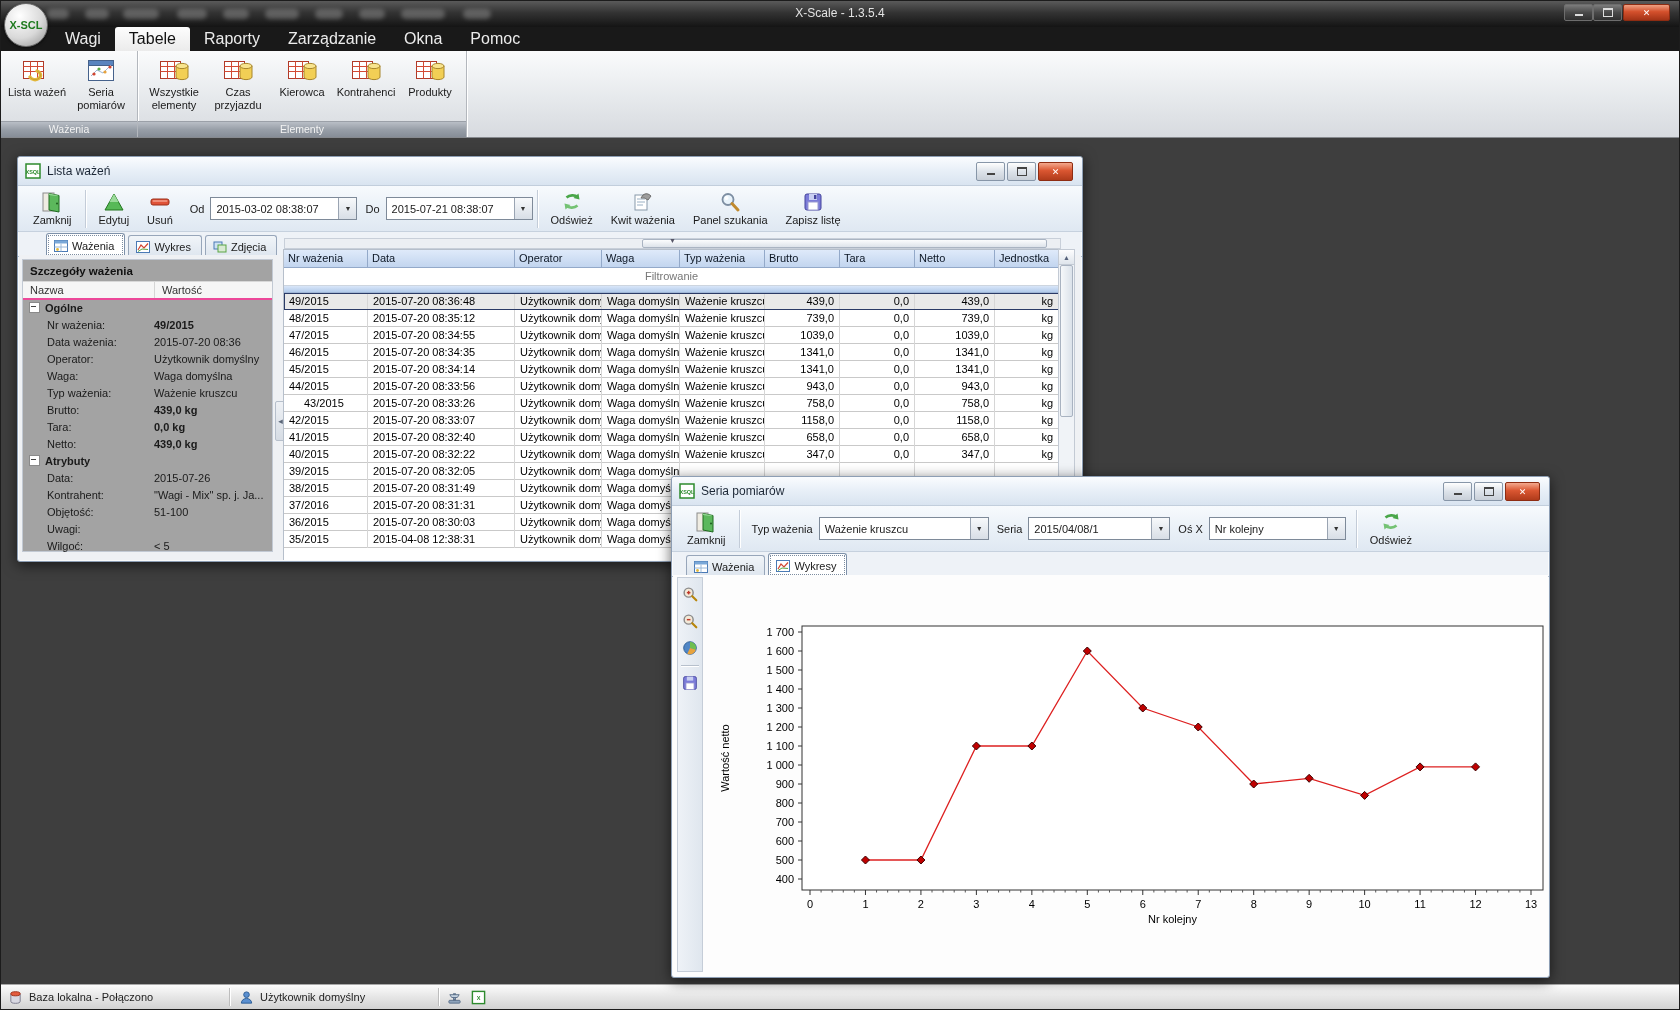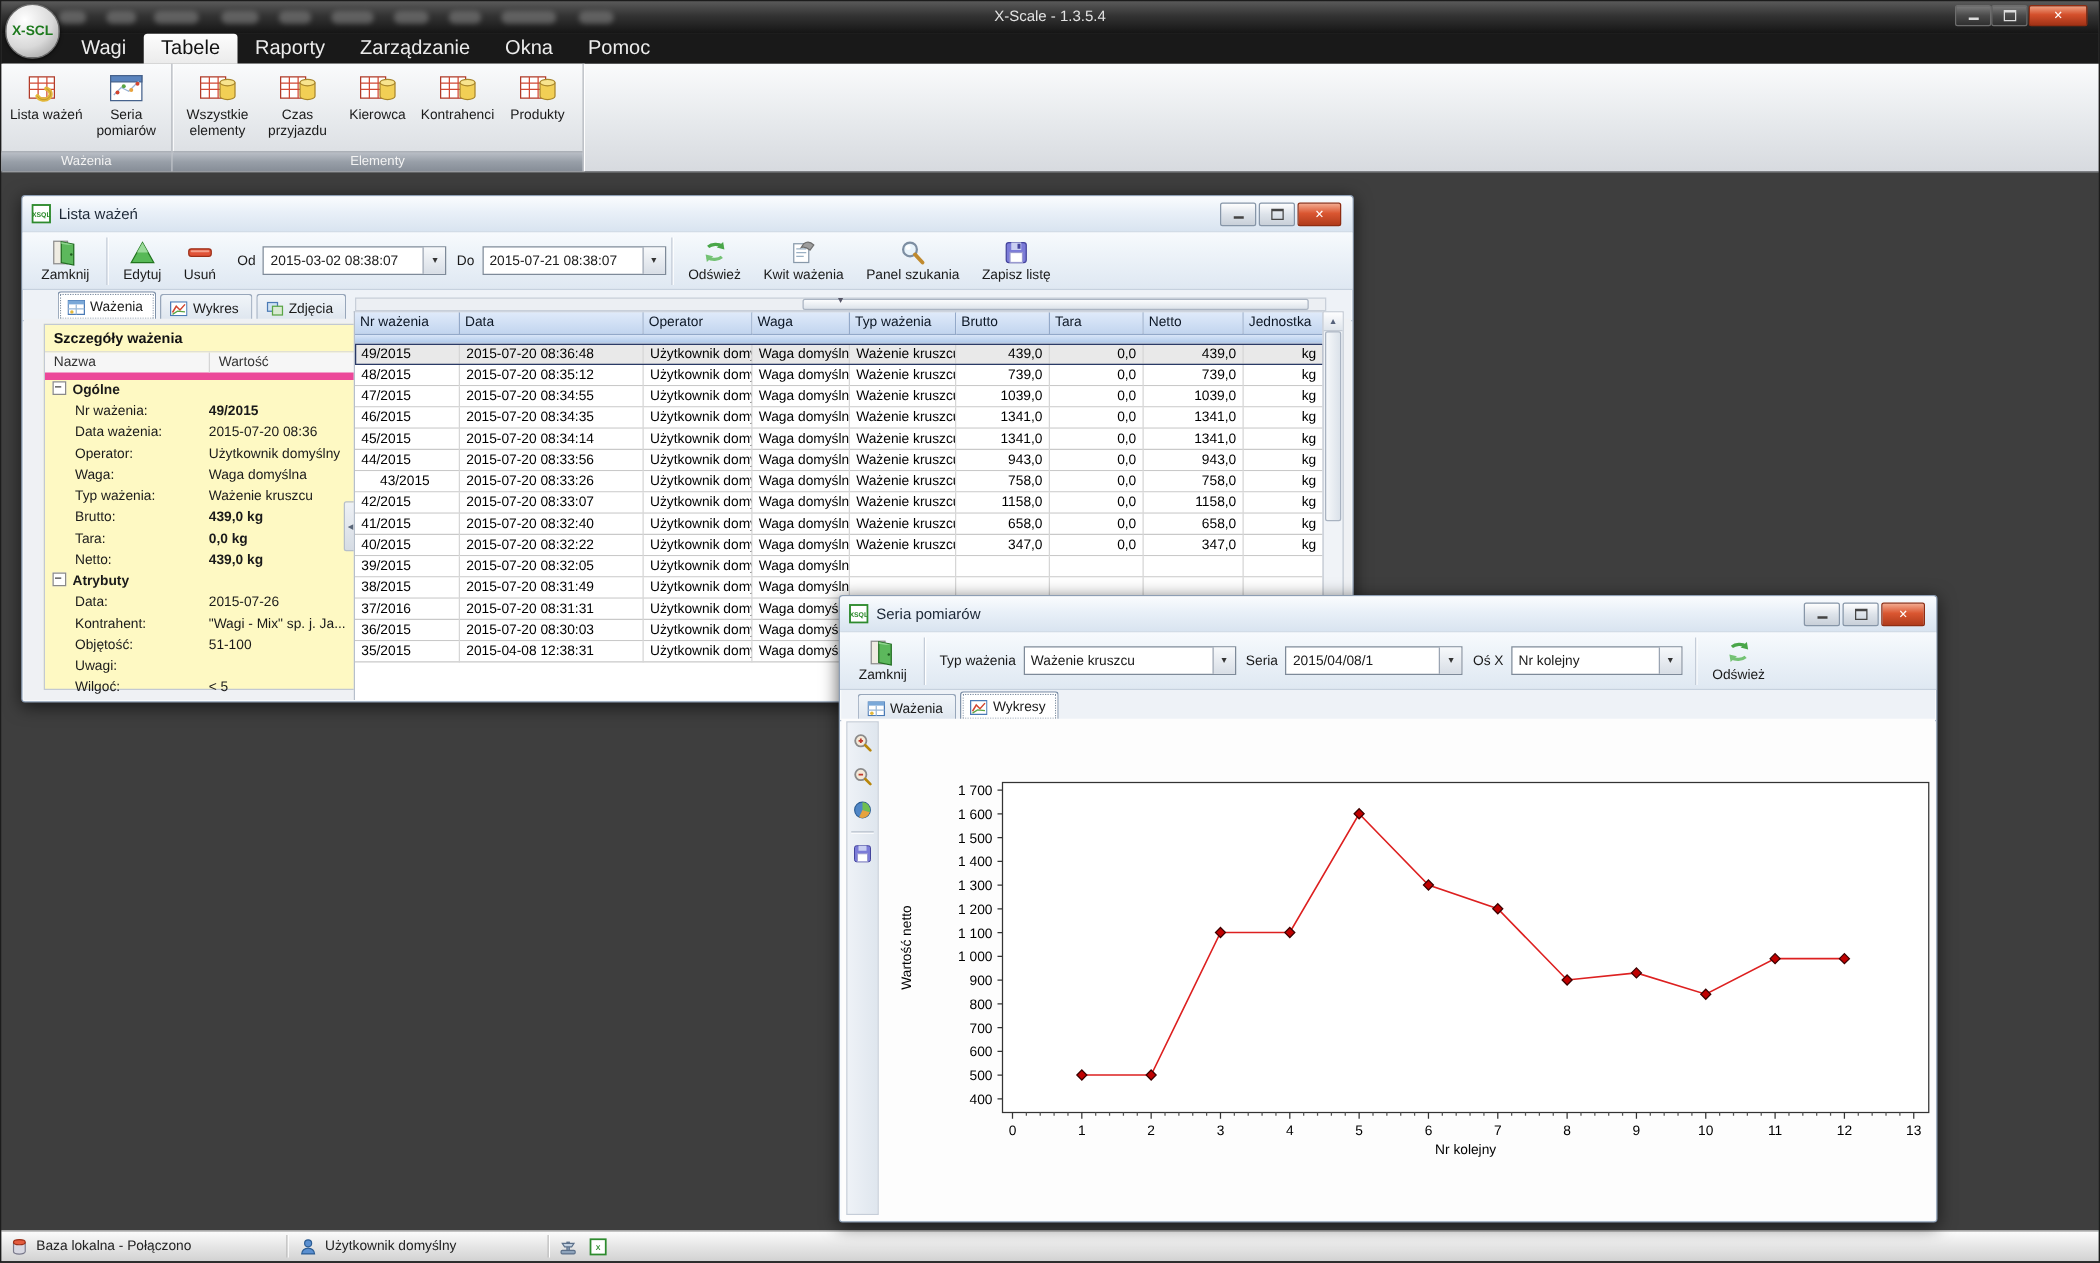--- a/index.html
+++ b/index.html
@@ -56,23 +56,23 @@
   .combo .btn{width:17px;align-self:stretch;border-left:1px solid #9aa4b2;
     background:linear-gradient(#f7f9fb,#d8dee6);display:flex;align-items:center;justify-content:center;font-size:7px;color:#333;}
   .doc-tabs{position:relative;height:24px;border-bottom:1px solid #aebccd;padding-left:28px;background:transparent;}
   .doc-tab{display:inline-flex;align-items:center;gap:4px;height:21px;padding:0 10px 0 7px;margin-right:3px;
     border:1px solid #97a6ba;border-bottom:none;border-radius:3px 3px 0 0;
     background:linear-gradient(#f1f5f9,#dde5ee);font-size:11px;color:#1a1a1a;position:relative;top:2px;}
   .doc-tab.active{background:#fff;top:1px;height:23px;border-color:#7e91a9;outline:1px dotted #7d8da0;outline-offset:-3px;}
   .doc-tab .tic{width:14px;height:12px;}
   
   #lista-content{position:absolute;left:1px;right:1px;top:98px;bottom:1px;background:#eff1f4;}
-  #details{position:absolute;left:16px;top:4px;width:249px;bottom:8px;background:#fef9c3;border:1px solid #c2c9d3;}
+  #details{position:absolute;left:3px;top:4px;width:249px;bottom:8px;background:#a3a3a3;border:1px solid #c2c9d3;}
   #details h3{margin:0;padding:5px 7px 4px;font-size:11.5px;color:#111;border-bottom:1px solid #d8d8d8;}
-  #det-cols{display:flex;height:16px;line-height:16px;background:#f6f6f6;border-bottom:6px solid #ec4899;color:#333;}
+  #det-cols{display:flex;height:16px;line-height:16px;background:#f6f6f6;border-bottom:2px solid #ec4899;color:#333;}
   #det-cols .c1{width:124px;padding-left:7px;border-right:1px solid #d5d5d5;}
   #det-cols .c2{padding-left:7px;}
   .det-row{display:flex;height:17px;line-height:17px;}
   .det-row .dl{width:131px;padding-left:24px;box-sizing:border-box;white-space:nowrap;overflow:hidden;}
   .det-row .dv{flex:1;white-space:nowrap;overflow:hidden;}
   .det-row.group .dl{padding-left:6px;font-weight:bold;}
   .det-row.bold .dv{font-weight:bold;}
   .tree-box{display:inline-block;width:9px;height:9px;border:1px solid #8a8a8a;background:#fff;margin-right:5px;position:relative;top:1px;}
   .tree-box::after{content:"";position:absolute;left:1px;top:3px;width:5px;height:1px;background:#444;}
   #splitter{position:absolute;left:256px;top:4px;width:9px;bottom:8px;}
@@ -478,20 +478,21 @@
             <div class="hcell" style="width: 84px;">Nr ważenia</div>
             <div class="hcell" style="width: 147px;">Data</div>
             <div class="hcell" style="width: 87px;">Operator</div>
             <div class="hcell" style="width: 78px;">Waga</div>
             <div class="hcell" style="width: 85px;">Typ ważenia</div>
             <div class="hcell" style="width: 75px;">Brutto</div>
             <div class="hcell" style="width: 75px;">Tara</div>
             <div class="hcell" style="width: 80px;">Netto</div>
             <div class="hcell" style="width: 64px;">Jednostka</div>
           </div>
+        <div id="filter-row">Filtrowanie</div>
         <div id="band"></div>
         <div id="grid-rows">
             <div class="grid-row selected">
               <div class="gcell" style="width: 84px;">49/2015</div>
               <div class="gcell" style="width: 147px;">2015-07-20 08:36:48</div>
               <div class="gcell" style="width: 87px;">Użytkownik domy</div>
               <div class="gcell" style="width: 78px;">Waga domyślna</div>
               <div class="gcell" style="width: 85px;">Ważenie kruszcu</div>
               <div class="gcell num" style="width: 75px;">439,0</div>
               <div class="gcell num" style="width: 75px;">0,0</div>

